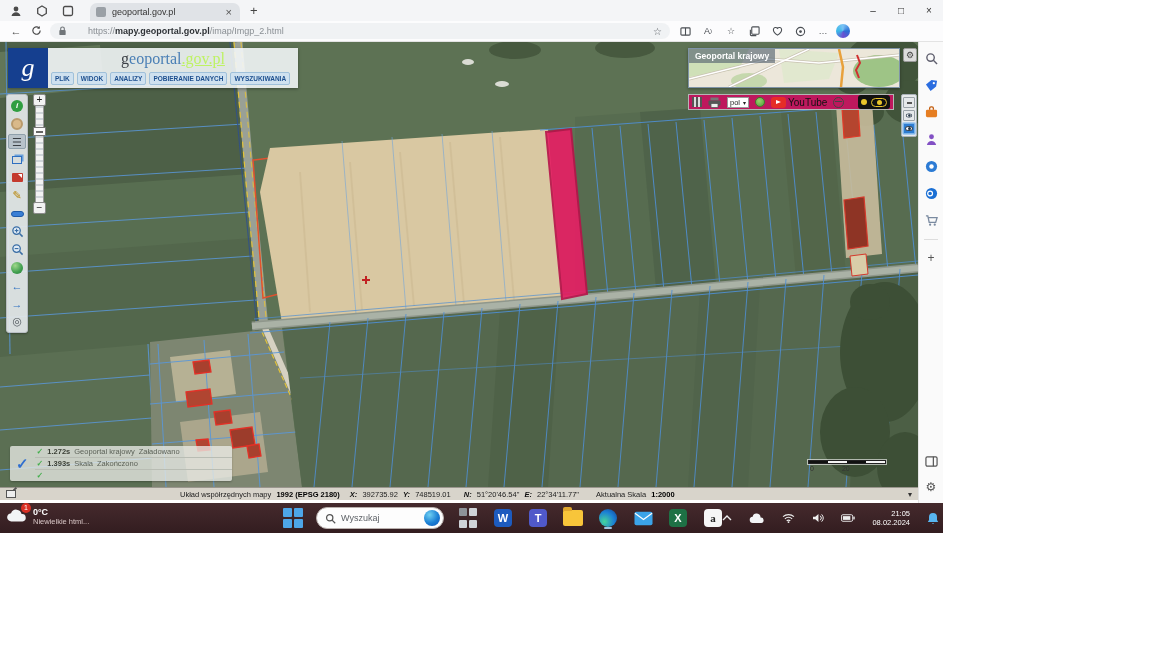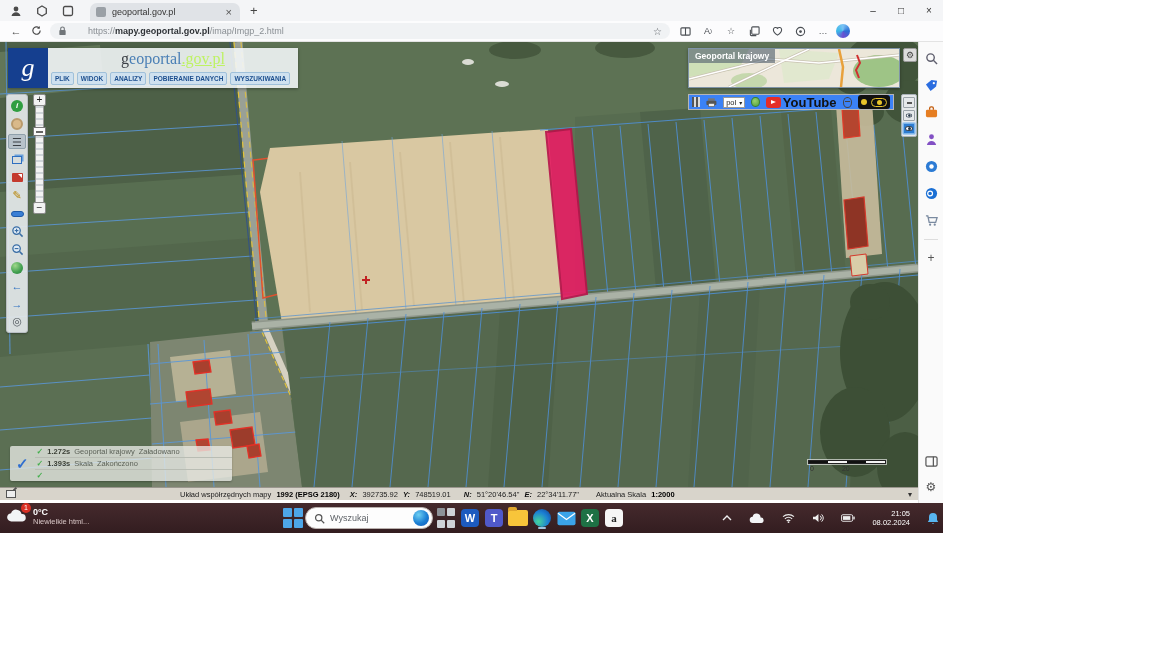--- a/index.html
+++ b/index.html
@@ -70,28 +70,28 @@
   .i-globe { width:12px; height:12px; background:radial-gradient(circle at 35% 30%, #9fd88a, #3f9e4e 60%, #2c7a3b); }
   .i-arrow { color:#2d6fc0; font-size:11px; font-weight:bold; }
   .i-target { color:#4b5258; font-size:11px; }
 
   
   .minimap { position:absolute; left:688px; top:6px; width:212px; height:40px; border:1px solid #7f94a8; box-shadow:0 1px 3px rgba(0,0,0,.35); overflow:hidden; background:#ece7da; }
   .mm-label { position:absolute; left:0; top:0; background:rgba(80,95,110,.62); color:#fff; font-size:8.5px; font-weight:bold; padding:2px 6px; }
   .mm-gear { position:absolute; left:903px; top:6px; width:14px; height:14px; background:#dcdcdc; border:1px solid #9a9a9a; border-radius:2px; font-size:9px; line-height:12px; text-align:center; color:#444; }
 
   
-  .maptb { position:absolute; left:688px; top:52px; width:206px; height:16px; background:#3b82f6; border:1px solid #b5b5b5; display:flex; align-items:center; padding:0 3px; gap:6px; }
+  .maptb { position:absolute; left:688px; top:52px; width:206px; height:16px; background:#be185d; border:1px solid #b5b5b5; display:flex; align-items:center; padding:0 3px; gap:6px; }
   .mtb-grid { width:10px; height:10px; background:repeating-linear-gradient(90deg,#555 0 2px,#dcdcdc 2px 4px); }
   .lang { background:#fff; border:1px solid #999; font-size:7.5px; color:#222; padding:0 2px; height:11px; display:flex; align-items:center; gap:3px; }
   .help-dot { width:10px; height:10px; border-radius:50%; background:radial-gradient(circle at 40% 35%, #9ad36e, #4f9e3a); border:1px solid #3d7e2c; }
   .yt { display:flex; align-items:center; gap:2px; }
   .yt-play { width:15px; height:11px; background:#e52d27; border-radius:3px; position:relative; }
   .yt-play::after { content:""; position:absolute; left:5px; top:3px; border-left:5px solid #fff; border-top:2.5px solid transparent; border-bottom:2.5px solid transparent; }
-  .yt-label { font-size:13px; font-weight:bold; color:#111; }
+  .yt-label { font-size:10px; font-weight:normal; color:#111; }
   .globe-o { width:11px; height:11px; border-radius:50%; border:1.5px solid #444; position:relative; }
   .globe-o::after { content:""; position:absolute; left:1px; right:1px; top:3.5px; border-top:1px solid #444; }
   .contrast { margin-left:auto; background:#111; border-radius:3px; height:14px; display:flex; align-items:center; padding:0 3px; gap:4px; }
   .c-dot { width:6px; height:6px; border-radius:50%; background:#e8c32a; }
   .c-eye { width:16px; height:9px; border:1px solid #e8c32a; border-radius:5px; display:flex; align-items:center; justify-content:center; }
   .c-eye i { width:5px; height:5px; border-radius:50%; background:#e8c32a; }
 
   
   .rpanel { position:absolute; left:901px; top:52px; width:16px; background:rgba(240,242,244,.95); border:1px solid #aab2b8; border-radius:2px; padding:2px 1px; display:flex; flex-direction:column; gap:2px; align-items:center; }
   .rp-btn { width:12px; height:11px; background:#e6e9eb; border:1px solid #9aa2a8; border-radius:1px; display:flex; align-items:center; justify-content:center; }
@@ -133,21 +133,21 @@
   .sb-plus { font-size:12px; color:#555; }
   .sb-bottom { position:absolute; bottom:8px; display:flex; flex-direction:column; gap:10px; align-items:center; }
 
   
   .taskbar { position:absolute; left:0; top:503px; width:943px; height:30px; background:linear-gradient(#452a2d,#331d20); display:flex; align-items:center; }
   .weather { position:absolute; left:6px; top:3px; display:flex; align-items:center; gap:5px; color:#fff; }
   .w-icon { position:relative; width:22px; height:20px; }
   .w-badge { position:absolute; right:-3px; top:-3px; width:10px; height:10px; border-radius:50%; background:#d93025; color:#fff; font-size:7px; line-height:10px; text-align:center; }
   .w-temp { font-size:9px; font-weight:bold; }
   .w-desc { font-size:7.5px; color:#d8c6c6; }
-  .tb-center { position:absolute; left:283px; top:0; height:30px; display:flex; align-items:center; gap:2px;justify-content:space-between; }
+  .tb-center { position:absolute; left:283px; top:0; height:30px; display:flex; align-items:center; gap:13px;justify-content:space-between; }
   .start { width:20px; height:20px; display:grid; grid-template-columns:9px 9px; grid-gap:2px; }
   .start i { background:#4da6e8; border-radius:1px; }
   .searchpill { width:128px; height:22px; background:#fdfdfd; border:1px solid #b9b0ad; border-radius:11px; display:flex; align-items:center; padding:0 3px 0 8px; gap:5px; }
   .searchpill .ph { font-size:9px; color:#5f6368; flex:1; }
   .bing { width:16px; height:16px; border-radius:50%; background:radial-gradient(circle at 35% 30%, #6fd0f2, #1b7fd4 55%, #0f55b8); }
   .appico { width:22px; height:22px; display:flex; align-items:center; justify-content:center; position:relative; }
   .appico .sq { width:18px; height:18px; border-radius:4px; color:#fff; font-size:11px; font-weight:bold; display:flex; align-items:center; justify-content:center; }
   .word .sq { background:#1d5bbf; }
   .teams .sq { background:#5059c9; }
   .excel .sq { background:#1e7145; }

